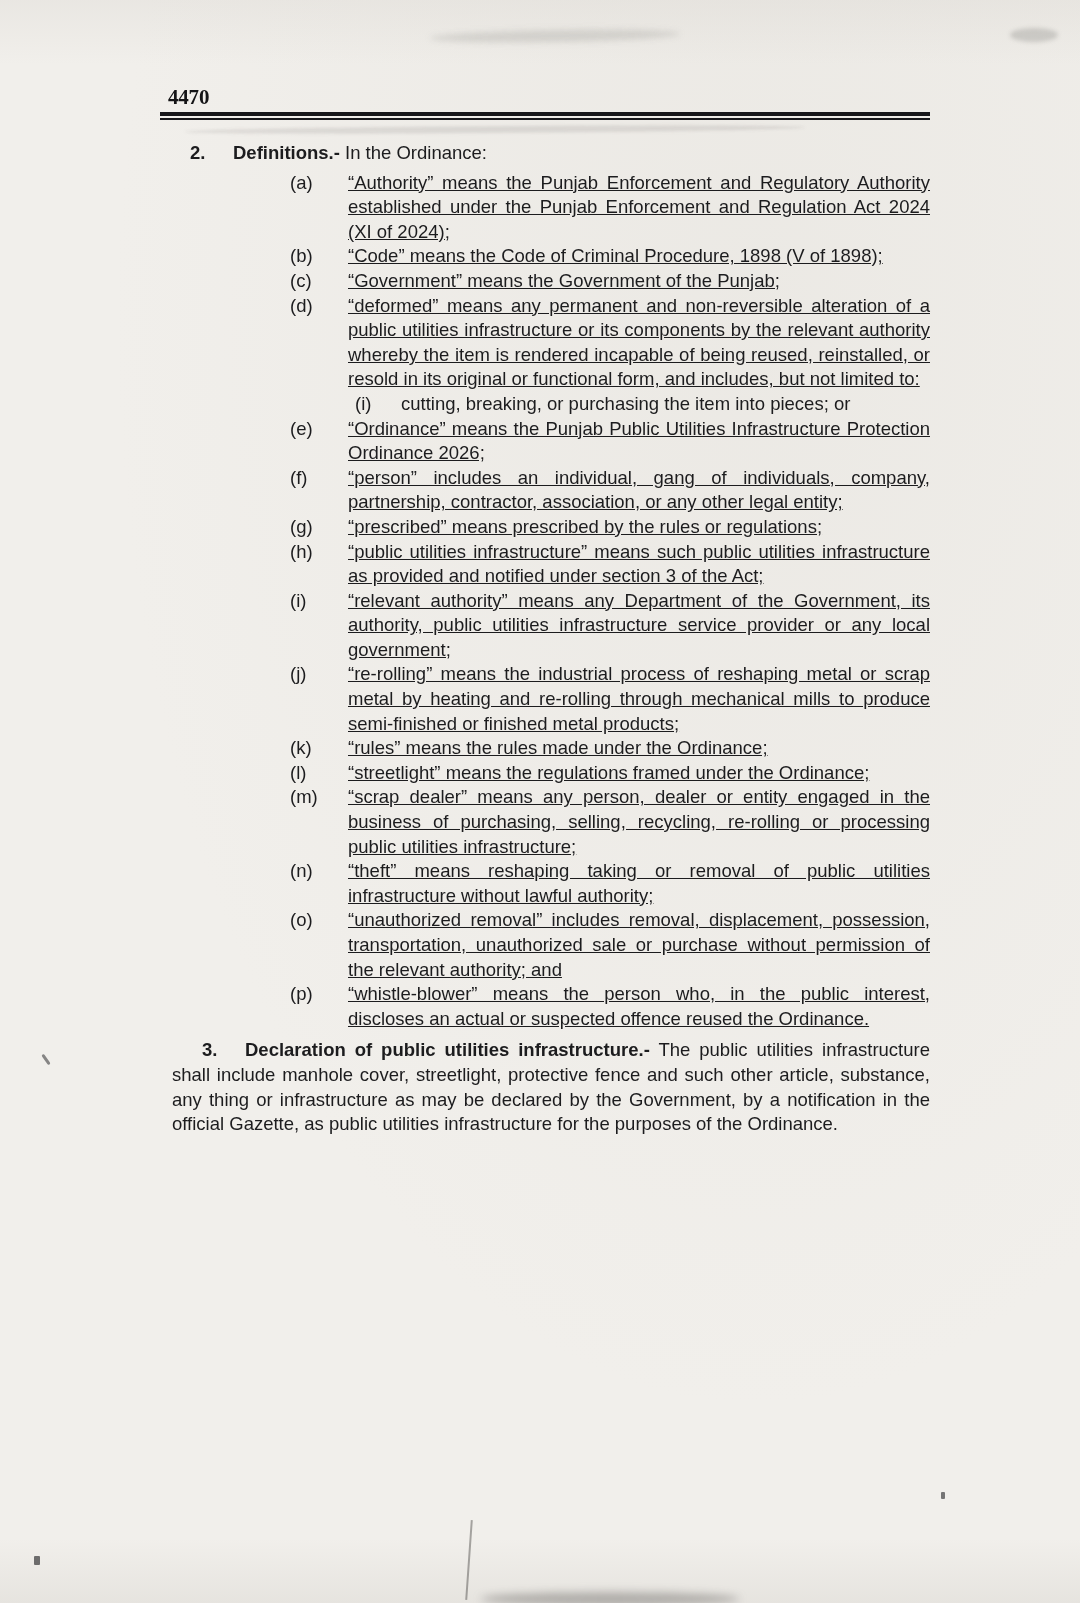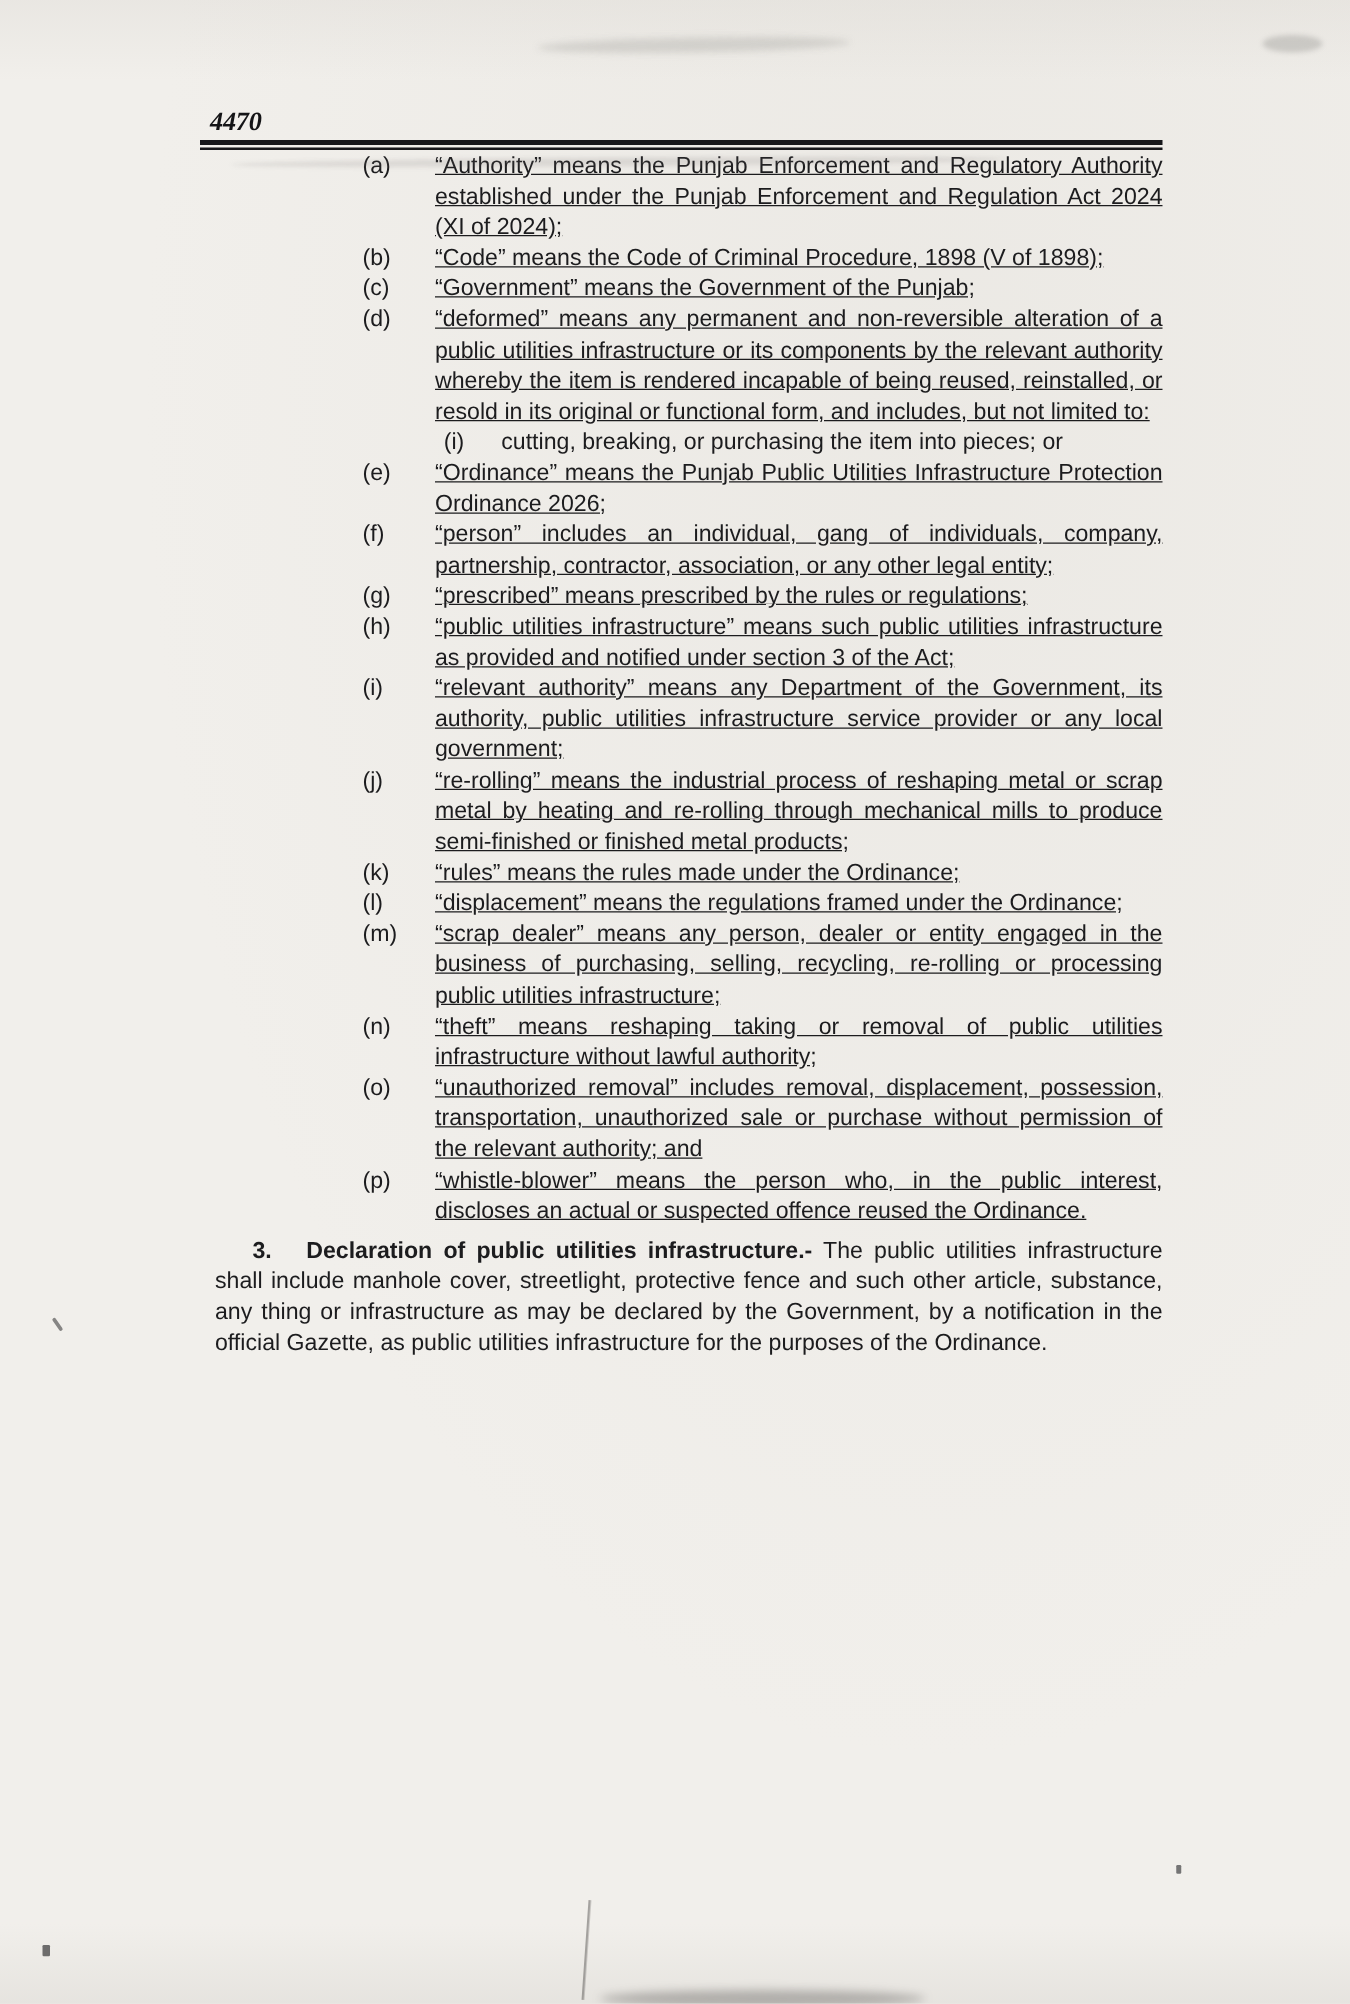--- a/index.html
+++ b/index.html
@@ -28,21 +28,21 @@
     display: flex;
     align-items: baseline;
     margin-top: 84px;
     font-family: "Liberation Serif", serif;
     font-weight: 700;
     font-size: 21px;
     line-height: 26px;
     letter-spacing: -0.2px;
     color: #141416;
   }
-  .page-number { margin-left: 8px; margin-right: 28px; font-style: italic; }
+  .page-number { margin-left: 8px; margin-right: 28px; }
   .rule-thick { height: 4px; background: #17171a; margin-top: 2px; }
   .rule-thin  { height: 2px; background: #17171a; margin-top: 2px; }
   
   .sec-heading {
     margin: 21px 0 5px 0;
     font-size: 18.5px;
     line-height: 24.6px;
     text-indent: 15px;
   }
   .sec-num {
@@ -117,20 +117,22 @@
 
     <header>
       <div class="header-row">
         <span class="page-number">4470</span>
       </div>
       <div class="rule-thick"></div>
       <div class="rule-thin"></div>
     </header>
 
     <section>
+      <p class="sec-heading"><span class="sec-num">2.</span><b>Definitions.-</b>
+        <span>In the Ordinance:</span></p>
 
       <div class="def-list">
 
         <div class="def-item">
           <span class="def-label">(a)</span>
           <div class="def-body">
               <div class="def-text">“Authority” means the Punjab Enforcement and Regulatory Authority established under the Punjab Enforcement and Regulation Act 2024 (XI of 2024);</div>
             </div>
         </div>
 
@@ -204,21 +206,21 @@
         <div class="def-item">
           <span class="def-label">(k)</span>
           <div class="def-body">
               <div class="def-text">“rules” means the rules made under the Ordinance;</div>
             </div>
         </div>
 
         <div class="def-item">
           <span class="def-label">(l)</span>
           <div class="def-body">
-              <div class="def-text">“displacement” means the regulations framed under the Ordinance;</div>
+              <div class="def-text">“streetlight” means the regulations framed under the Ordinance;</div>
             </div>
         </div>
 
         <div class="def-item">
           <span class="def-label">(m)</span>
           <div class="def-body">
               <div class="def-text">“scrap dealer” means any person, dealer or entity engaged in the business of purchasing, selling, recycling, re-rolling or processing public utilities infrastructure;</div>
             </div>
         </div>
 

